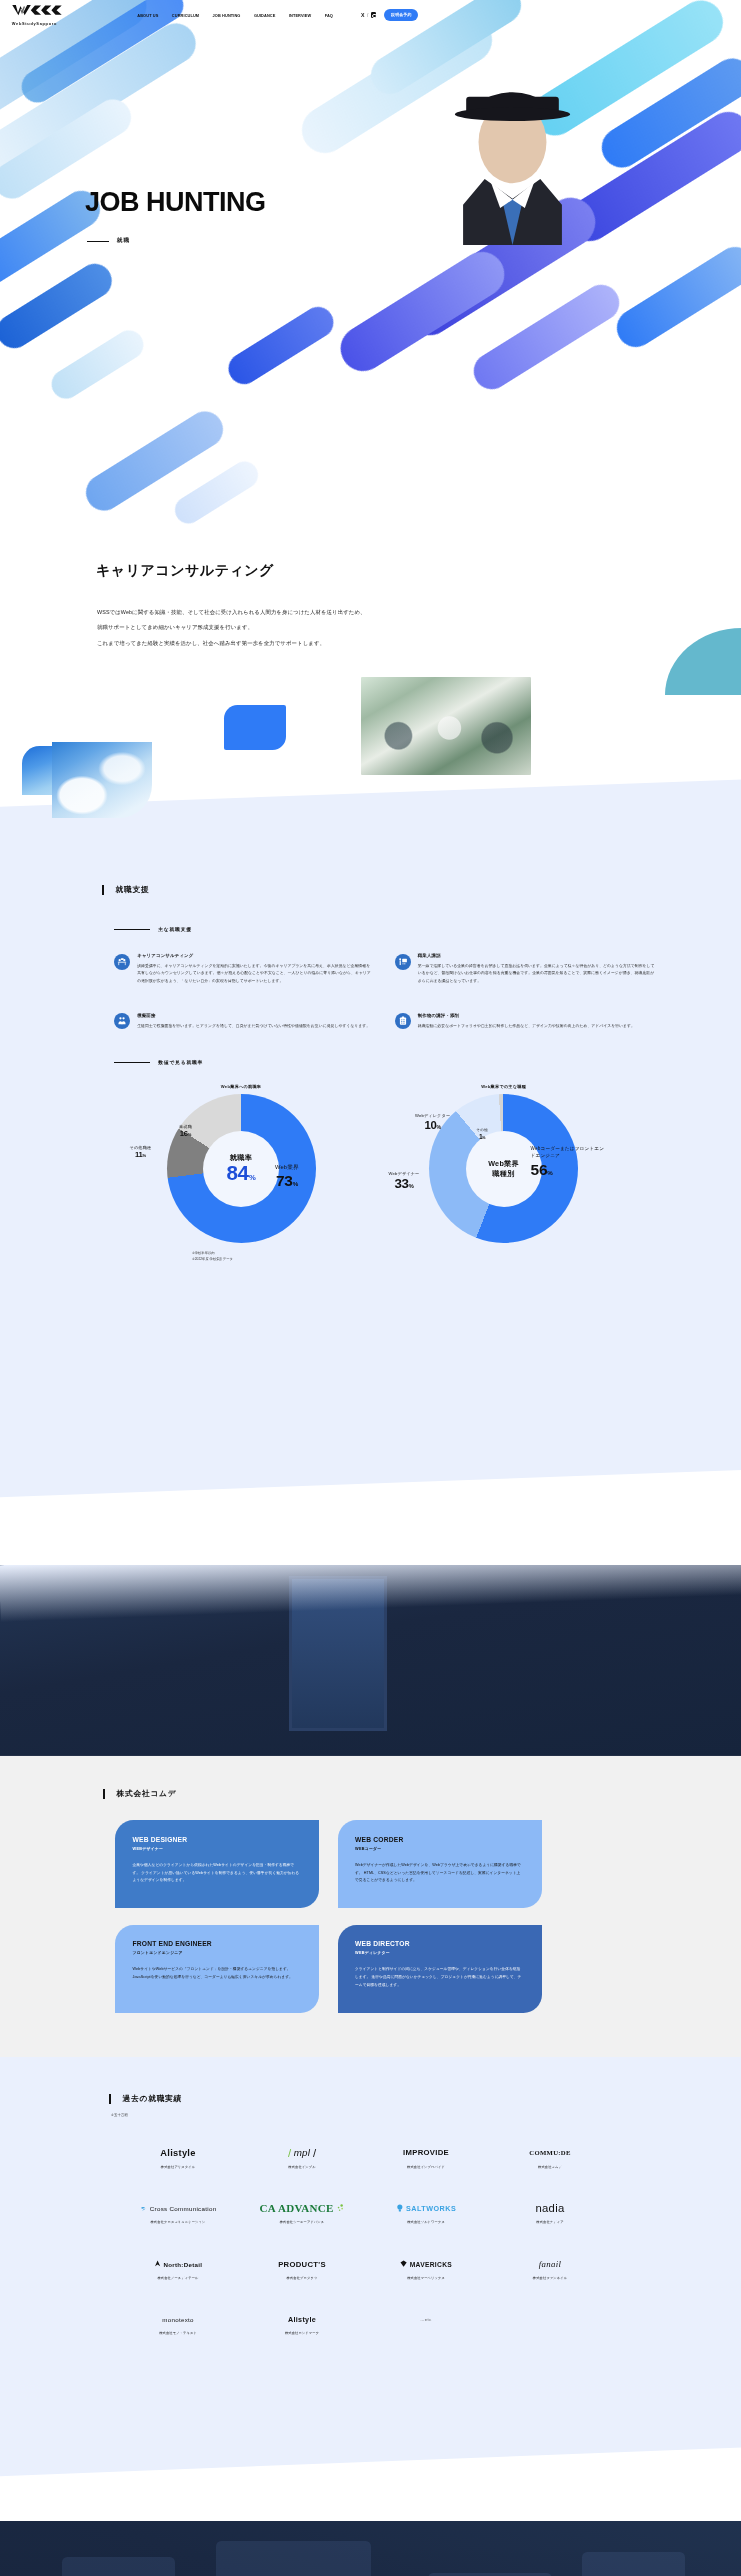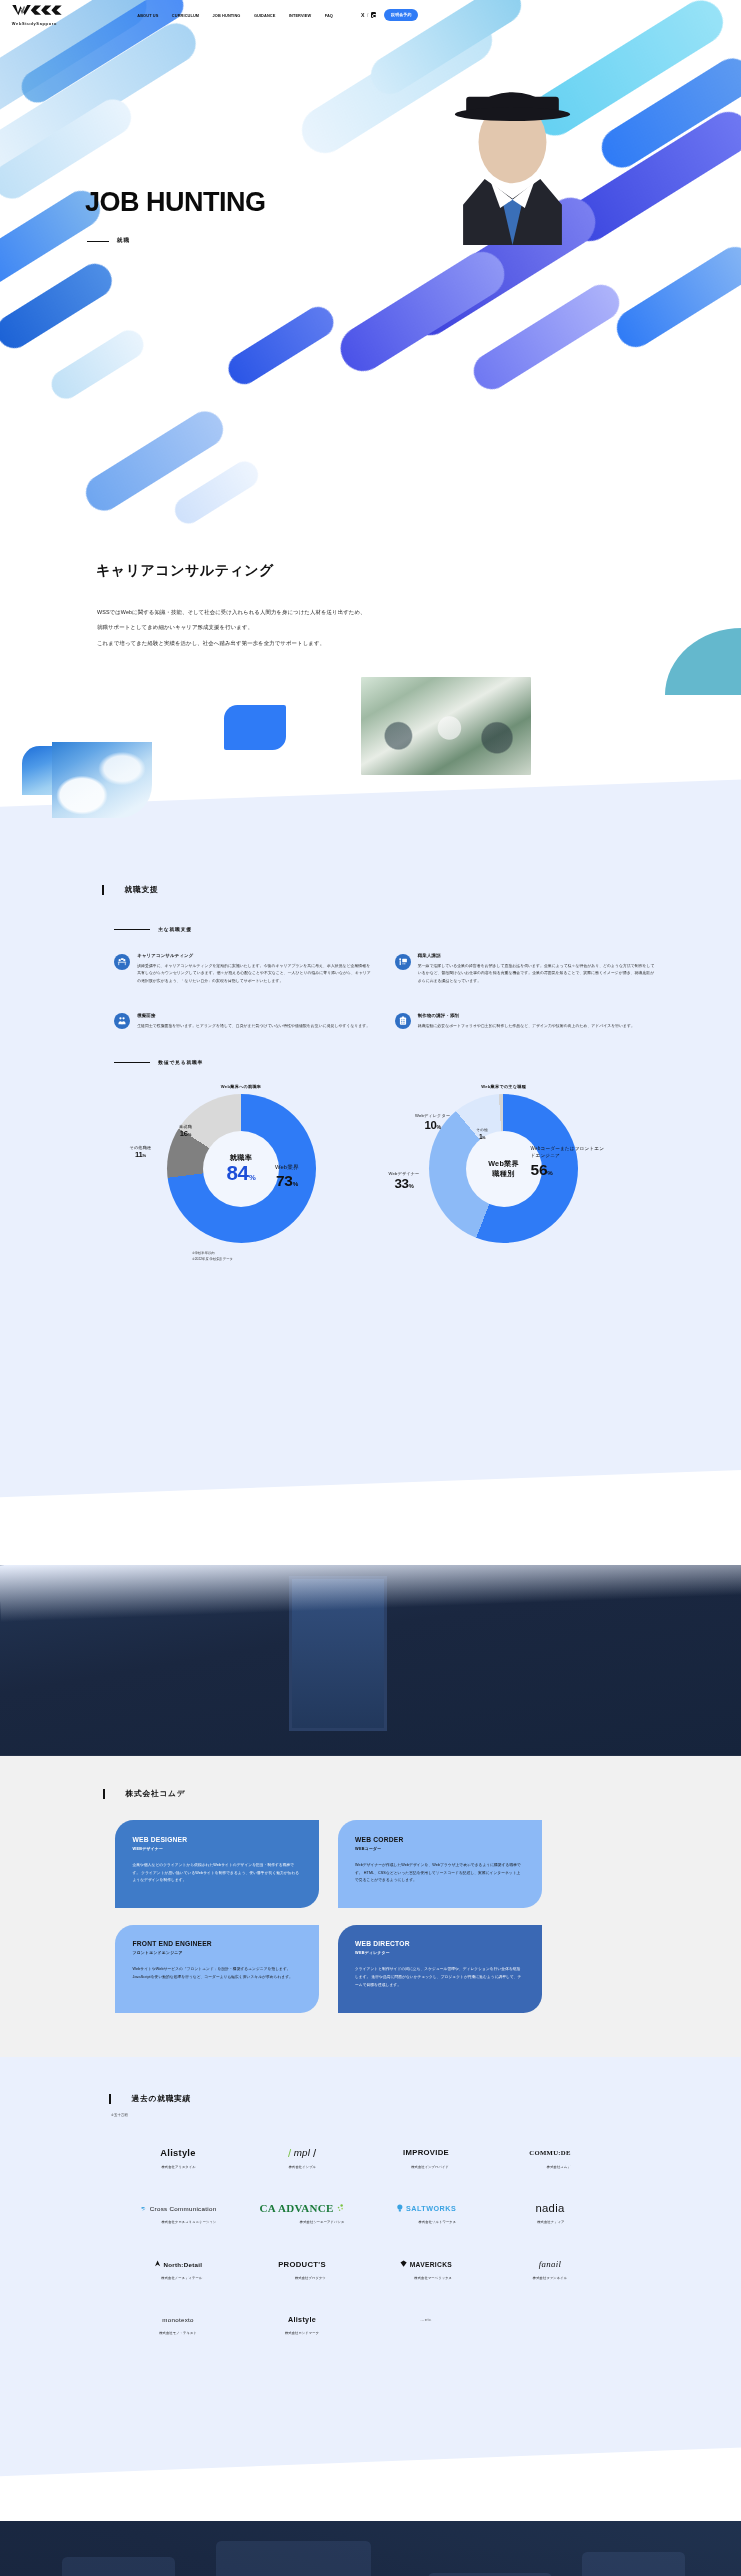--- a/index.html
+++ b/index.html
@@ -51,21 +51,21 @@
   
   .support-wrap{position:relative;width:742px;height:757px;margin-top:-30px}
   .support-panel{position:absolute;left:-36px;top:0;width:814px;height:690px;background:#eaf0fd;transform:rotate(-2.1deg);transform-origin:top left}
   .support-inner{position:absolute;left:0;top:0;width:742px;height:690px;z-index:3}
   .cloud-img{position:absolute;left:52px;top:-66px;width:100px;height:76px;border-bottom-right-radius:33px;overflow:hidden;
         background:linear-gradient(150deg,#2e7fd6 0%,#63a6e6 25%,#bcdcf4 55%,#e7f3fc 85%)}
   .cloud-img:after{content:"";position:absolute;inset:0;
         background:radial-gradient(ellipse at 30% 70%,rgba(255,255,255,.9) 0 22%,transparent 26%),
                    radial-gradient(ellipse at 70% 35%,rgba(255,255,255,.8) 0 18%,transparent 24%)}
 
-  .sec-head{display:flex;align-items:center;gap:21px;margin-left:102px;padding-top:77px}
+  .sec-head{display:flex;align-items:center;gap:12px;margin-left:102px;padding-top:77px}
   .sec-head .bar{width:1.5px;height:10.3px;background:#111}
   .sec-head .tt{font-size:7.7px;font-weight:700;letter-spacing:0.8px;color:#111}
 
   .sub-head{display:flex;align-items:center;gap:8.2px;margin-left:114px;margin-top:31px}
   .sub-head .ln{width:36px;height:0.8px;background:#111}
   .sub-head .tx{font-size:4.8px;font-weight:700;letter-spacing:0.8px;color:#111}
 
   .cards{display:grid;grid-template-columns:260px 260px;column-gap:20.6px;margin-left:114px;margin-top:20.6px}
   .card{display:flex;gap:7.2px;margin-bottom:27px}
   .ico{flex:0 0 auto;width:16px;height:16px;border-radius:50%;background:#2f6fc4;position:relative;margin-top:0.5px}
@@ -118,21 +118,21 @@
   .jc-c{background:#8cb9f6;color:#111}
   .jc-d{background:#3a68b4;color:#fff}
 
   
   .past-wrap{position:relative;width:742px;height:464px;background:#fff;overflow:hidden}
   .past-panel{position:absolute;left:-31px;top:-12.4px;width:804px;height:433px;background:#eaf0fd;transform:rotate(-2.2deg);transform-origin:top left}
   .past-inner{position:absolute;left:0;top:0;width:598px;z-index:3}
   .past-inner .sec-head{padding-top:37px;margin-left:109px}
   .past-note{margin-left:111px;margin-top:9.3px;font-size:3.3px;color:#222;letter-spacing:0.2px}
   .logos{display:grid;grid-template-columns:repeat(4,124px);margin-left:116px;margin-top:28px;row-gap:32px;justify-items:center}
-  .lg{text-align:right}
+  .lg{text-align:center}
   .lg .wm{height:15.5px;display:flex;align-items:center;justify-content:center;gap:2.6px}
   .lg .nmj{font-size:3.2px;color:#111;letter-spacing:0.2px;margin-top:4.1px;white-space:nowrap}
   .wm-text{font-weight:800;letter-spacing:0.3px;color:#111}
   .etc{font-size:4.1px;color:#555;letter-spacing:0.5px}
 
   
   .darkfoot{position:relative;width:742px;height:247px;overflow:hidden;background:#192740}
   .darkfoot:before{content:"";position:absolute;inset:0;
     background:
      linear-gradient(90deg,rgba(255,255,255,.045) 0 0.5px,transparent 0.5px 49px),

